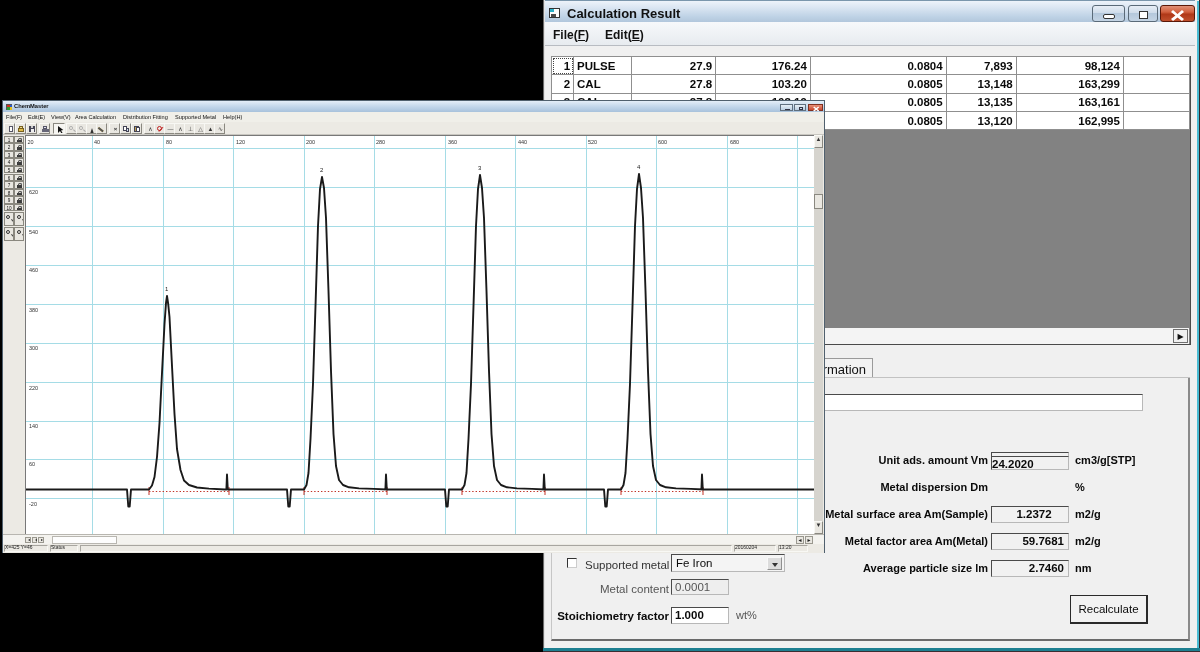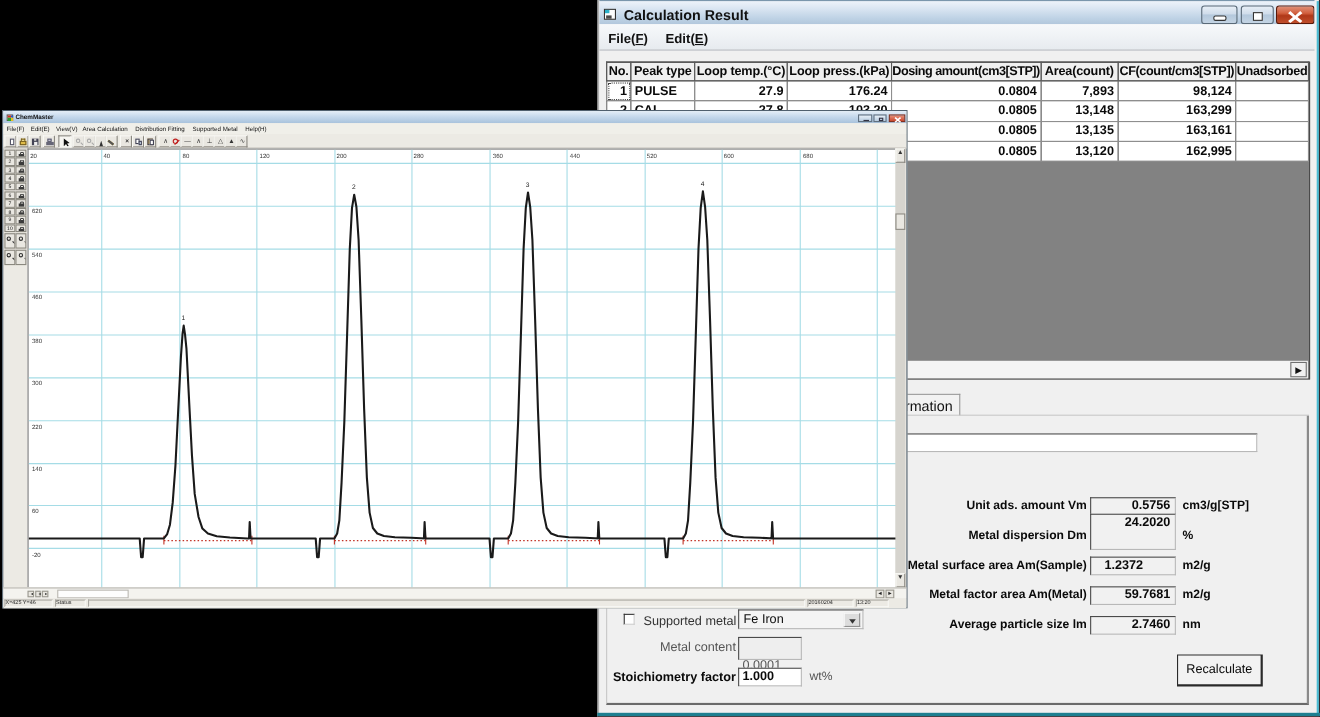--- a/index.html
+++ b/index.html
@@ -135,30 +135,20 @@
         <col style="width:22px">
           <col style="width:58px">
           <col style="width:84px">
           <col style="width:94.5px">
         <col style="width:135.5px">
           <col style="width:70px">
           <col style="width:107px">
           <col style="width:66px">
       </colgroup>
       <tbody>
-          <tr class="hdr">
-            <td>No.</td>
-            <td>Peak type</td>
-            <td>Loop temp.(°C)</td>
-            <td>Loop press.(kPa)</td>
-            <td style="letter-spacing:-0.45px;">Dosing amount(cm3[STP])</td>
-            <td>Area(count)</td>
-            <td style="letter-spacing:-0.35px;">CF(count/cm3[STP])</td>
-            <td style="letter-spacing:-0.3px;">Unadsorbed</td>
-          </tr>
       <tr>
             <td class="r" style="outline:1px dotted #444;outline-offset:-2px;">1</td>
             <td>PULSE</td>
             <td class="r">27.9</td>
             <td class="r">176.24</td>
             <td class="r">0.0804</td>
             <td class="r">7,893</td>
             <td class="r">98,124</td>
             <td></td>
           </tr>
@@ -203,46 +193,46 @@
   <div id="tabline"></div>
   <div id="panel"></div>
 
   <div class="fld" style="left:17px;top:394px;width:583px;height:17px;background:#fff;"></div>
 
   <div class="lbl lblr" style="left:265px;top:454px;width:180px;">Unit ads. amount Vm</div>
   <div class="fld r1" style="left:448px;top:452px;width:78px;height:16.5px;text-align:right;padding:1px 4px 0 0;">0.5756</div>
   <div class="lbl" style="left:532px;top:454px;">cm3/g[STP]</div>
 
   <div class="lbl lblr" style="left:265px;top:481px;width:180px;">Metal dispersion Dm</div>
-  <div class="fld" style="left:448px;top:467px;width:78px;height:33px;text-align:right;padding:1px 4px 0 0;">24.2020</div>
+  <div class="fld" style="left:448px;top:456px;width:78px;height:14px;padding:1px 4px 0 0;">24.2020</div>
   <div class="lbl" style="left:532px;top:481px;">%</div>
 
   <div class="lbl lblr" style="left:265px;top:508px;width:180px;">Metal surface area Am(Sample)</div>
-  <div class="fld" style="left:448px;top:506px;width:78px;height:16.5px;text-align:left;padding:1px 4px 0 12px;">1.2372</div>
+  <div class="fld" style="left:448px;top:506px;width:78px;height:16.5px;text-align:center;padding:1px 4px 0 12px;">1.2372</div>
   <div class="lbl" style="left:532px;top:508px;">m2/g</div>
 
   <div class="lbl lblr" style="left:265px;top:535px;width:180px;">Metal factor area Am(Metal)</div>
   <div class="fld" style="left:448px;top:533px;width:78px;height:16.5px;text-align:right;padding:1px 4px 0 0;">59.7681</div>
   <div class="lbl" style="left:532px;top:535px;">m2/g</div>
 
   <div class="lbl lblr" style="left:265px;top:562px;width:180px;">Average particle size lm</div>
   <div class="fld" style="left:448px;top:560px;width:78px;height:16.5px;text-align:right;padding:1px 4px 0 0;">2.7460</div>
   <div class="lbl" style="left:532px;top:562px;">nm</div>
 
   <div id="recalc">Recalculate</div>
 
   <div class="abs" style="left:24px;top:558px;width:10px;height:10px;background:#fff;border-top:1.5px solid #333;border-left:1.5px solid #333;border-right:1px solid #ccc;border-bottom:1px solid #ccc;"></div>
   <div class="lbl" style="left:42px;top:559px;font-weight:normal;color:#333;font-size:11.5px;">Supported metal</div>
   <div class="fld" style="left:128px;top:554px;width:114px;height:18px;background:#f4f4f4;font-weight:normal;padding:2px 0 0 4px;">Fe Iron
     <div class="abs" style="right:2px;top:2px;width:15px;height:13px;background:#dcdcdc;border:1px solid #909090;border-top-color:#f8f8f8;border-left-color:#f8f8f8;text-align:center;">
       <div class="abs" style="left:4px;top:5px;width:0;height:0;border:3.5px solid transparent;border-top:4px solid #333;"></div>
     </div>
   </div>
   <div class="lbl lblr" style="left:26px;top:583px;width:100px;font-weight:normal;color:#555;font-size:11.5px;">Metal content</div>
-  <div class="fld" style="left:128px;top:579px;width:58px;height:16px;background:#eee;font-weight:normal;color:#555;padding:19px 0 0 3px;">0.0001</div>
+  <div class="fld" style="left:128px;top:579px;width:58px;height:16px;background:#eee;font-weight:normal;color:#555;padding:1px 0 0 3px;">0.0001</div>
   <div class="lbl" style="left:193px;top:582px;font-weight:normal;color:#555;margin-top:27px;">wt%</div>
   <div class="lbl lblr" style="left:6px;top:610px;width:120px;font-size:11.5px;">Stoichiometry factor</div>
   <div class="fld" style="left:128px;top:607px;width:58px;height:17px;background:#fff;padding:1px 0 0 3px;">1.000</div>
 
   <div class="b-strip1"></div>
     <div class="b-teal"></div>
     <div class="b-dark"></div>
   <div class="r-border"></div>
     <div class="r-teal"></div>
     <div class="r-dark"></div>

